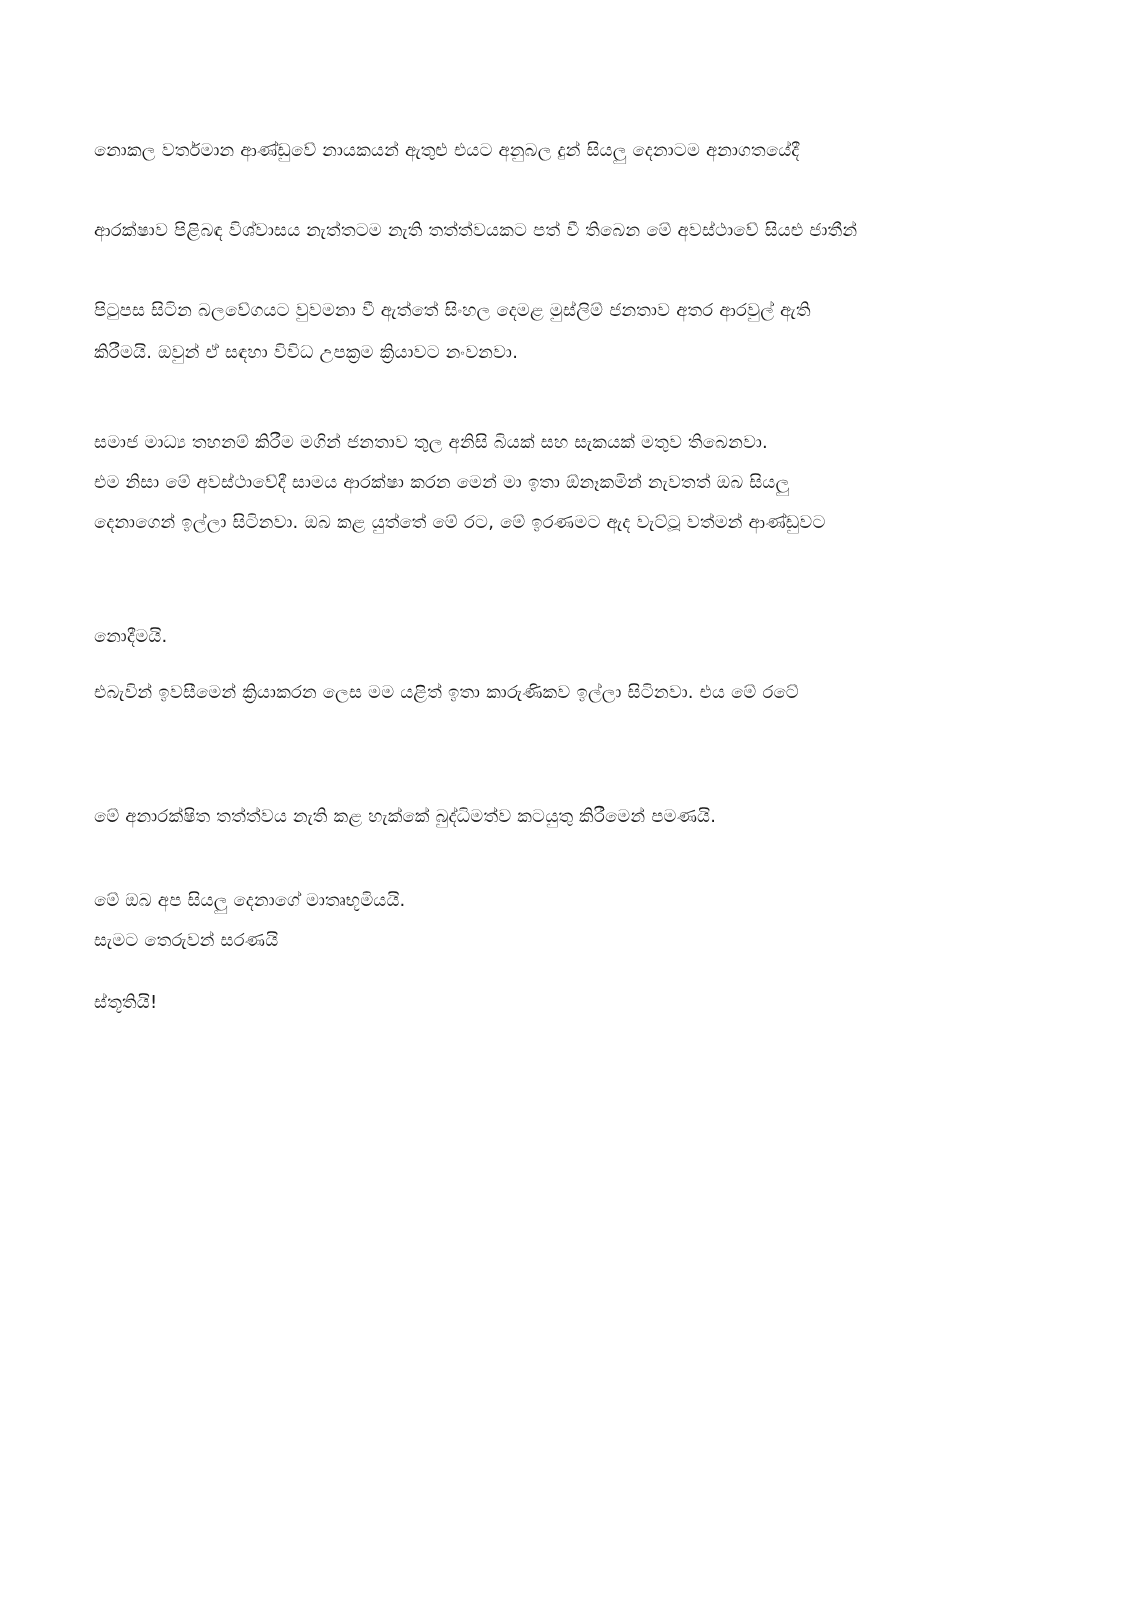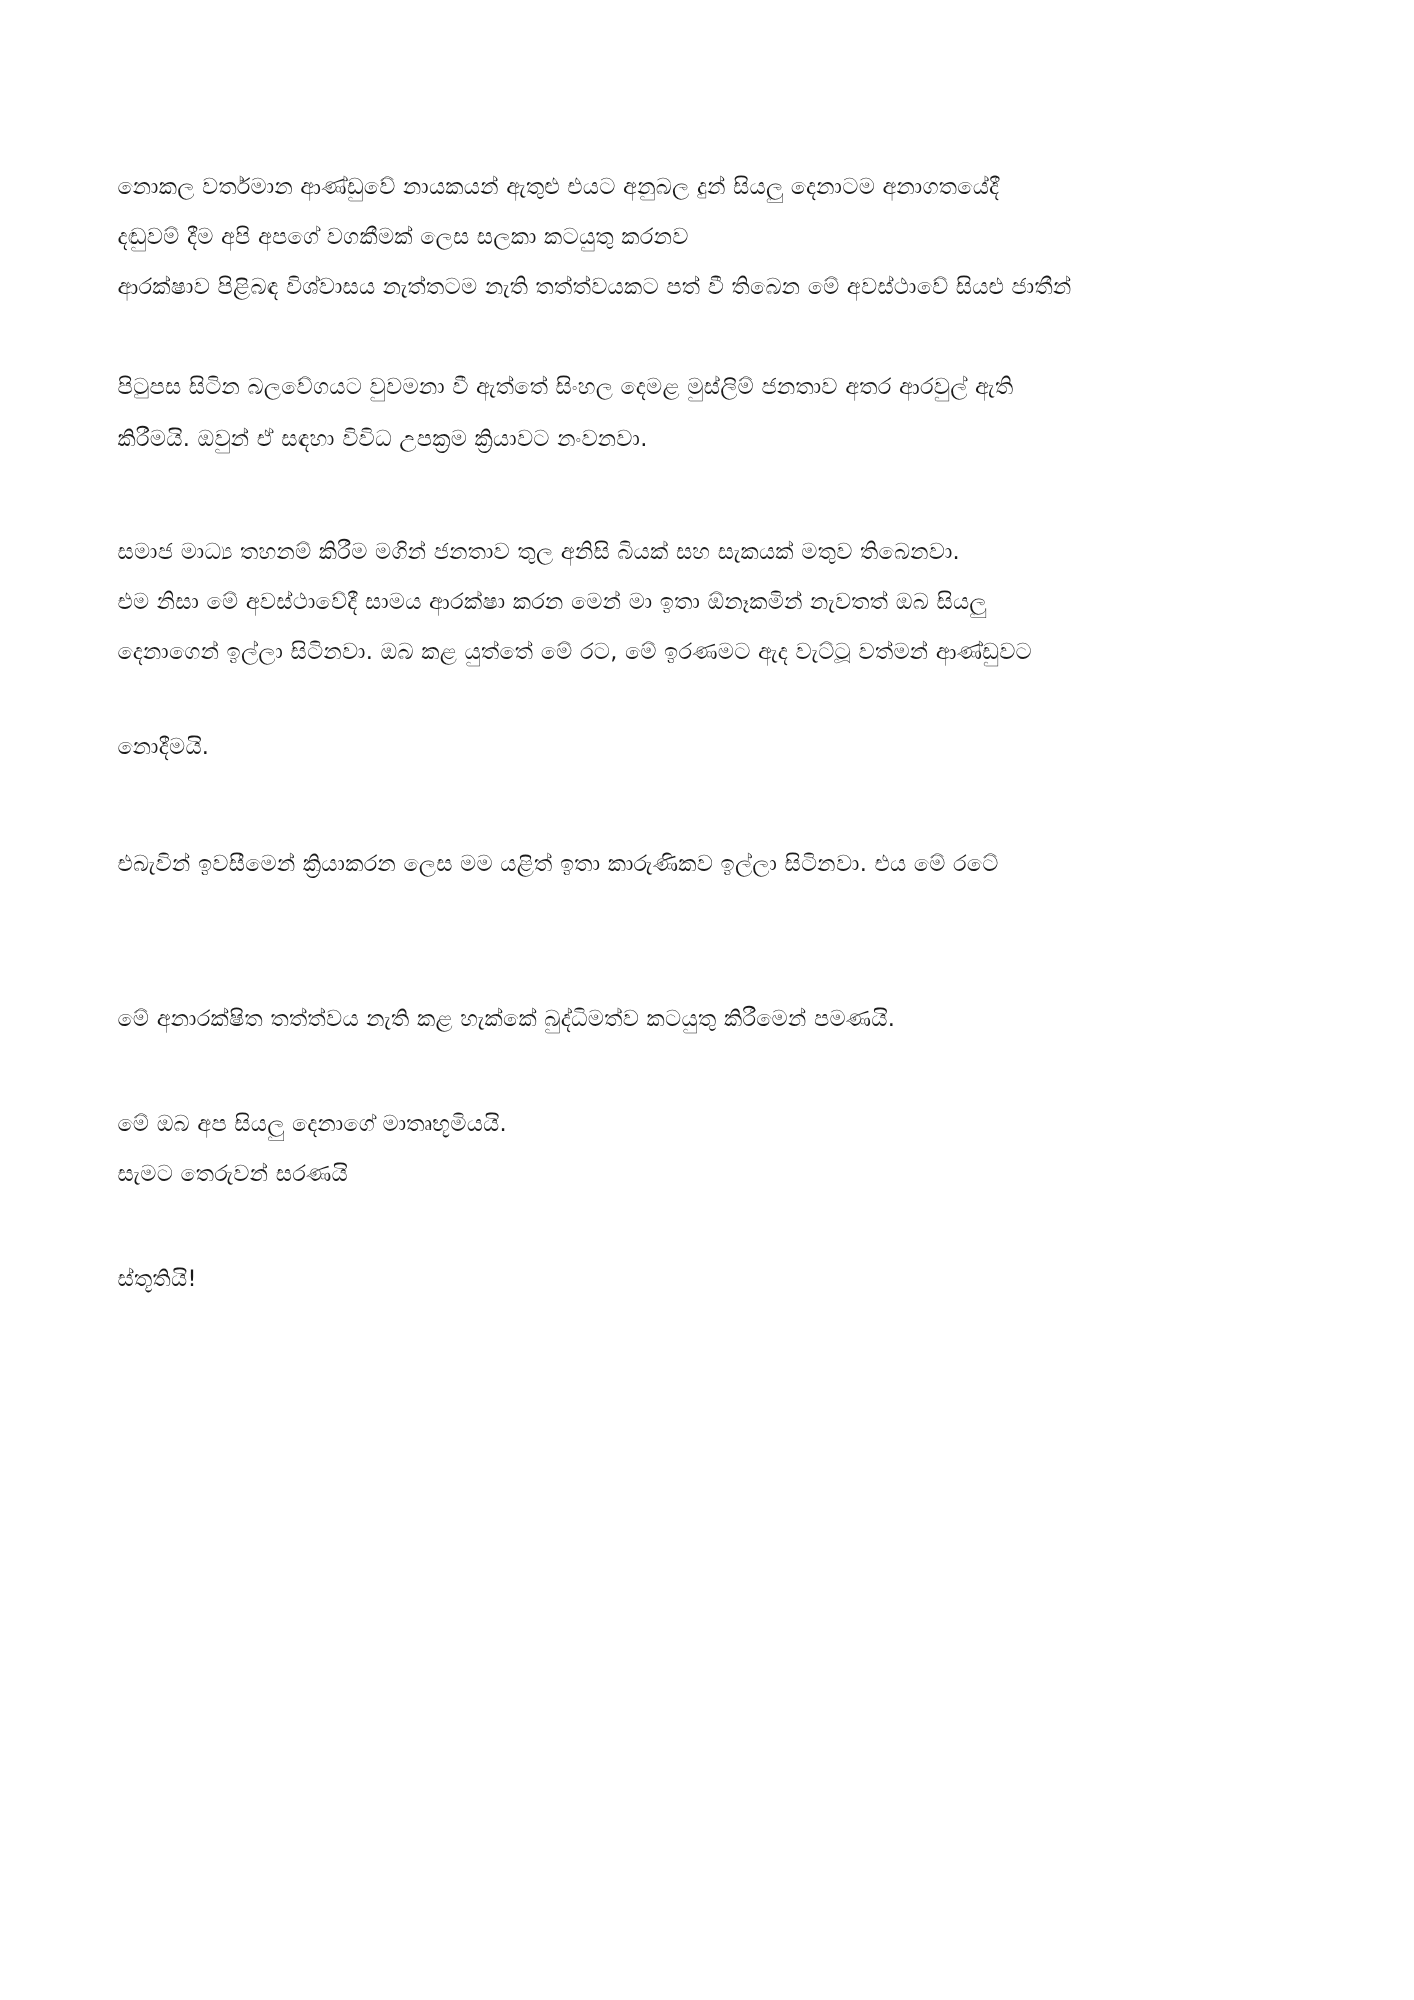--- a/index.html
+++ b/index.html
@@ -30,32 +30,31 @@
       white-space: nowrap;
       letter-spacing: 0.2px;
     }
   </style>
 </head>
 <body>
 
 <div class="page">
 
   <div class="line" style="top:138px">නොකල වර්තමාන ආණ්ඩුවේ නායකයන් ඇතුළු එයට අනුබල දුන් සියලු දෙනාටම අනාගතයේදී</div>
-  <div class="line" style="top:178px">දඬුවම් දීම අපි අපගේ වගකීමක් ලෙස සලකා කටයුතු කරනව</div>
   <div class="line" style="top:218px">ආරක්ෂාව පිළිබඳ විශ්වාසය නැත්තටම නැති තත්ත්වයකට පත් වී තිබෙන මේ අවස්ථාවේ සියළු ජාතීන්</div>
   <div class="line" style="top:298px">පිටුපස සිටින බලවේගයට වුවමනා වී ඇත්තේ සිංහල දෙමළ මුස්ලිම් ජනතාව අතර ආරවුල් ඇති</div>
   <div class="line" style="top:340px">කිරීමයි. ඔවුන් ඒ සඳහා විවිධ උපක්‍රම ක්‍රියාවට නංවනවා.</div>
 
   <div class="line" style="top:430px">සමාජ මාධ්‍ය තහනම් කිරීම මගින් ජනතාව තුල අනිසි බියක් සහ සැකයක් මතුව තිබෙනවා.</div>
   <div class="line" style="top:470px">එම නිසා මේ අවස්ථාවේදී සාමය ආරක්ෂා කරන මෙන් මා ඉතා ඕනෑකමින් නැවතත් ඔබ සියලු</div>
   <div class="line" style="top:510px">දෙනාගෙන් ඉල්ලා සිටිනවා. ඔබ කළ යුත්තේ මේ රට, මේ ඉරණමට ඇද වැට්ටූ වත්මන් ආණ්ඩුවට</div>
-  <div class="line" style="top:586px">නොදීමයි.</div>
+  <div class="line" style="top:624px">නොදීමයි.</div>
 
   <div class="line" style="top:680px">එබැවින් ඉවසීමෙන් ක්‍රියාකරන ලෙස මම යළිත් ඉතා කාරුණිකව ඉල්ලා සිටිනවා. එය මේ රටේ</div>
 
   <div class="line" style="top:804px">මේ අනාරක්ෂිත තත්ත්වය නැති කළ හැක්කේ බුද්ධිමත්ව කටයුතු කිරීමෙන් පමණයි.</div>
 
   <div class="line" style="top:888px">මේ ඔබ අප සියලු දෙනාගේ මාතෘභූමියයි.</div>
   <div class="line" style="top:928px">සැමට තෙරුවන් සරණයි</div>
 
-  <div class="line" style="top:1012px">ස්තූතියි!</div>
+  <div class="line" style="top:990px">ස්තූතියි!</div>
 
 </div>
 
 </body></html>

